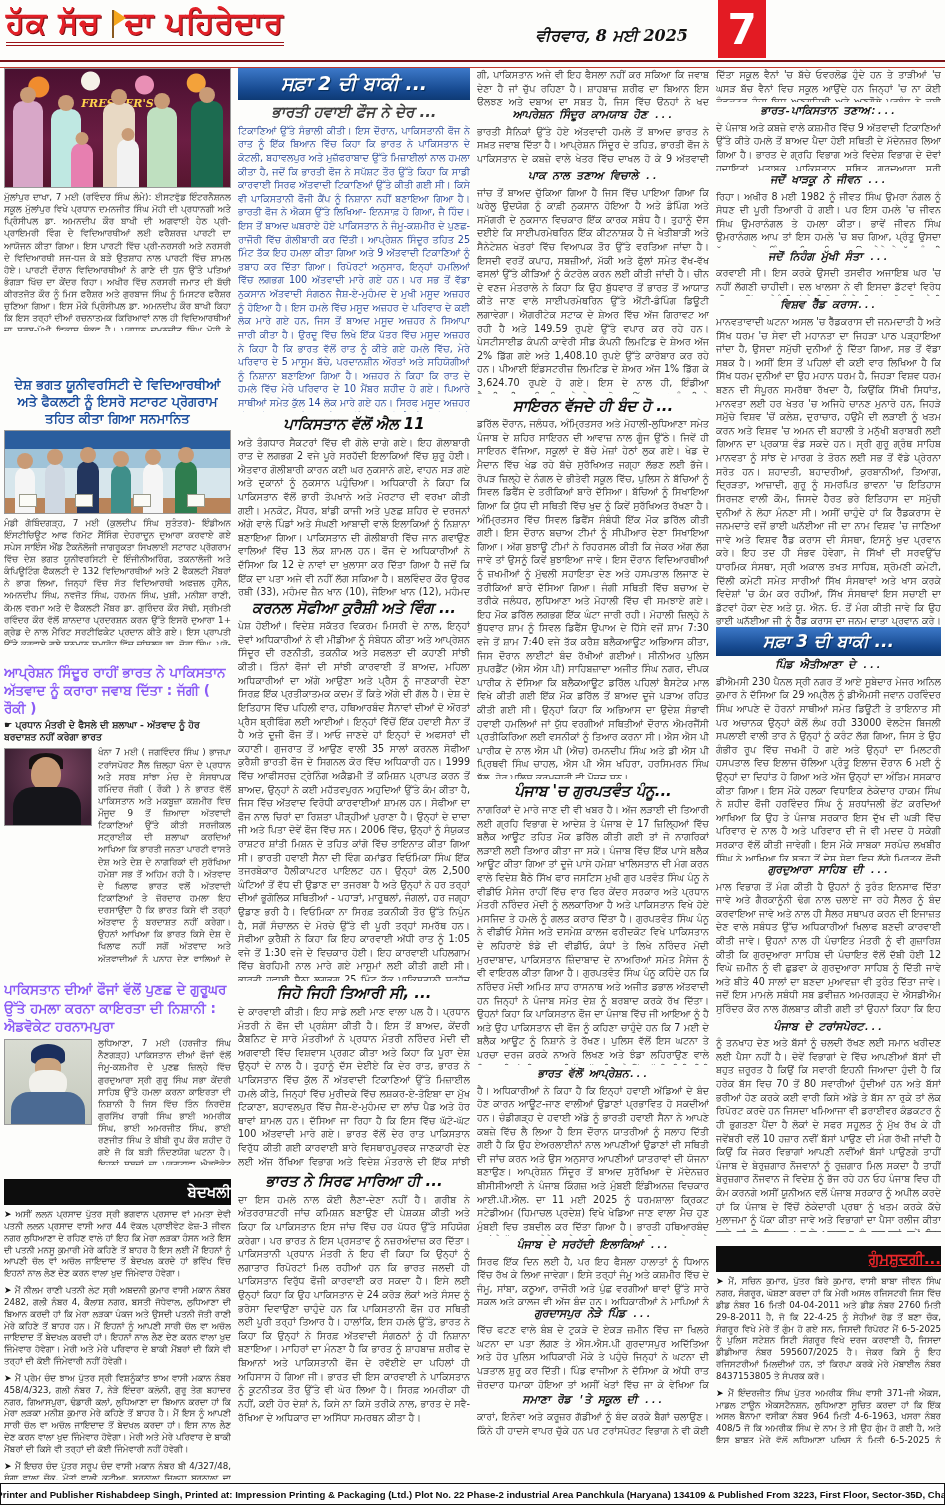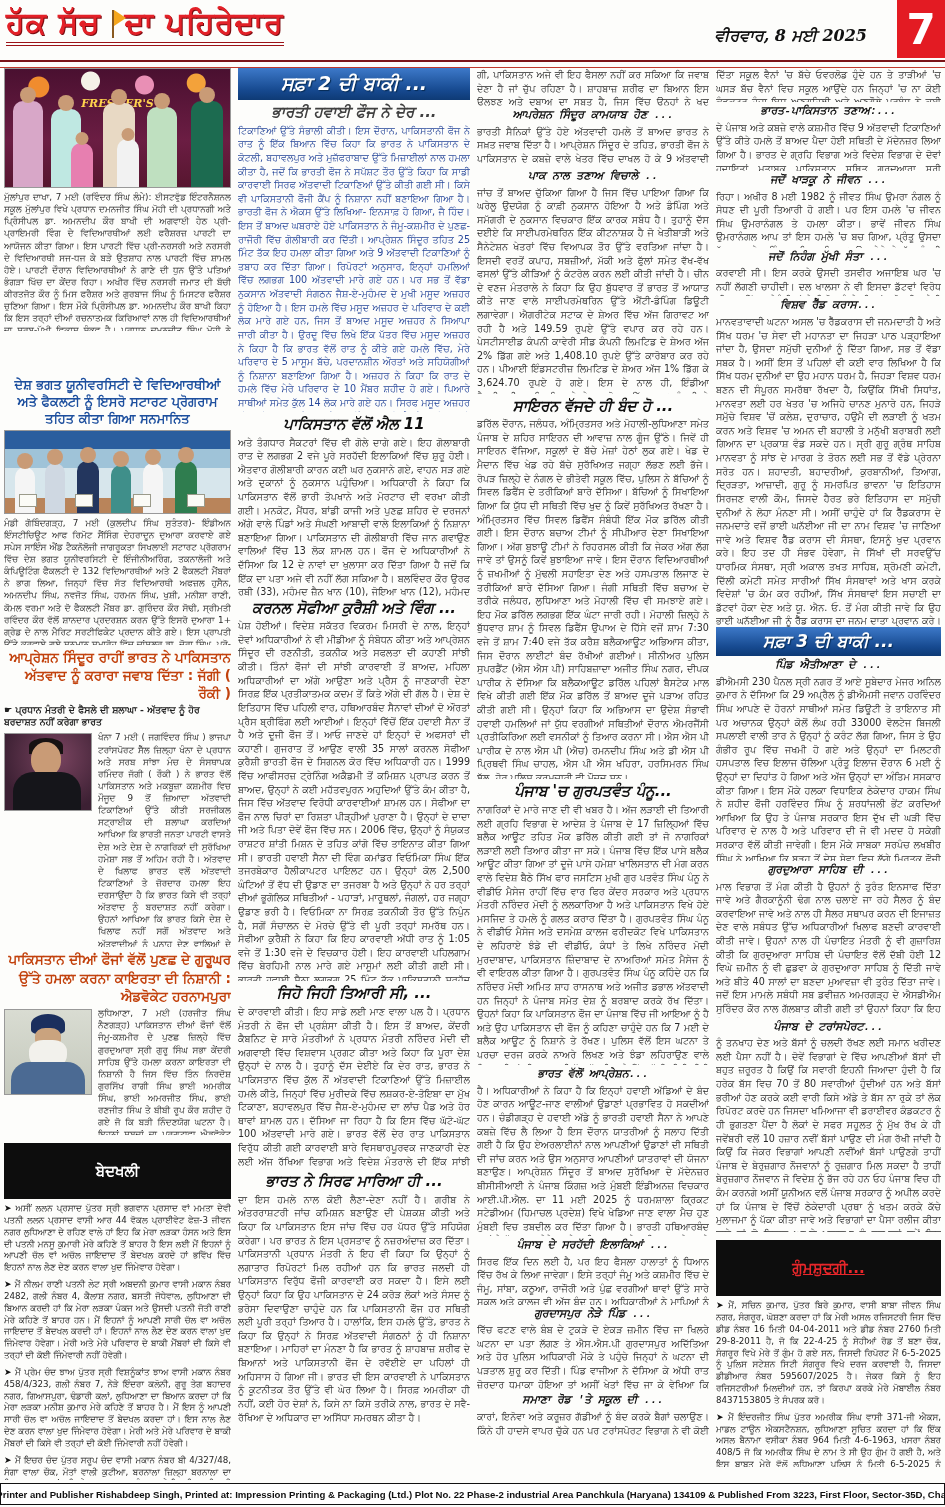--- a/index.html
+++ b/index.html
@@ -1,49 +1,49 @@
 <!DOCTYPE html>
 <html><head>
 <meta charset="utf-8">
 <style>
   html,body{margin:0;padding:0;background:#888;}
   .page{position:relative;width:945px;height:1507px;background:#fdfdfb;margin:0 auto;
         font-family:"DejaVu Sans",sans-serif;overflow:hidden;color:#222;}
   
-  .header{position:absolute;top:0;left:0;width:945px;height:60px;}
+  .header{position:absolute;top:0;left:0;width:766px;height:60px;}
   .mast{position:absolute;left:6px;top:8px;display:flex;align-items:flex-end;
         border-bottom:4px double #9c1218;padding-bottom:4px;}
   .mast-txt{font-size:30px;font-weight:bold;color:#e32128;letter-spacing:1px;
         text-shadow:1px 1px 0 #7a0c10;line-height:1;}
   .flag{position:relative;width:16px;height:30px;margin:0 4px;}
   .flag .pole{position:absolute;left:7px;top:2px;width:2px;height:28px;background:#8a5a20;}
   .flag .pennant{position:absolute;left:9px;top:2px;width:0;height:0;
         border-top:8px solid transparent;border-bottom:8px solid transparent;border-left:12px solid #f5a61d;}
   .date{position:absolute;right:78px;top:26px;font-family:"DejaVu Serif",serif;
         font-style:italic;font-weight:bold;font-size:16px;color:#111;}
   .pagebox{position:absolute;right:0;top:0;width:48px;height:58px;background:#e31b23;
         color:#fff;font-size:42px;font-weight:bold;display:flex;align-items:center;justify-content:center;}
   .header-rule{position:absolute;top:60px;left:0;width:945px;height:5px;
         border-top:2px solid #7b1418;border-bottom:1px solid #c0392b;}
   
   .cols{position:absolute;top:68px;left:4px;width:937px;height:1412px;display:flex;gap:7px;}
   .col{position:relative;height:1412px;overflow:hidden;}
   .c1{width:228px;}.c2{width:233px;}.c3{width:233px;}.c4{width:226px;}
   
   .h-blue{color:#1d4f9e;font-weight:bold;font-size:12.5px;text-align:center;line-height:1.3;margin:1px 0 2px;}
-  .h-black{color:#c2410c;font-weight:bold;font-size:13.5px;text-align:right;line-height:1.35;margin:3px 0 2px;}
+  .h-black{color:#8b5cf6;font-weight:bold;font-size:13.5px;text-align:left;line-height:1.35;margin:18px 0 2px;}
   .h-sec{color:#101010;font-weight:bold;font-style:italic;font-size:15px;text-align:center;
          line-height:1.25;margin:3px 0 2px;}
   .h-sec.sm{font-size:11px;font-family:Liberation Mono, monospace;}
   .subhead{font-size:9.3px;font-weight:bold;color:#222;margin:0 0 3px;line-height:1.3;}
   .banner-blue{background:linear-gradient(180deg,#3d79c9 0%,#16498f 70%,#0e3a75 100%);
          color:#fff;font-weight:bold;font-style:italic;font-size:19px;text-align:center;
          padding:4px 0 5px;margin-bottom:3px;text-shadow:1px 1px 1px #062b55;}
-  .banner-black{background:#0d0d0d;color:#fff;font-weight:bold;font-size:15px;text-align:center;
-         padding:19px 0;margin:8px 0 3px;}
+  .banner-black{background:#0d0d0d;color:#fff;font-weight:bold;font-size:15px;text-align:right;
+         padding:4px 0;margin:14px 0 3px;}
   .banner-black.red{color:#e8262a;text-decoration:underline;}
   .body{font-size:9.6px;line-height:1.42;text-align:justify;color:#2b2b2b;overflow:hidden;}
   .body.blue{color:#27479a;}
   .body.small{font-size:8.8px;line-height:1.38;}
   .notice{font-size:8.7px;line-height:1.36;text-align:justify;margin:0 0 4px;color:#242424;}
   .notice .arr{color:#111;font-size:9px;font-weight:bold;}
   
   .photo{position:relative;overflow:hidden;border:1px solid #999;}
   .ph1{height:118px;background:linear-gradient(180deg,#4a1030,#6b1d43 60%,#57162f);}
   .ph1 .flowers{position:absolute;top:0;left:0;right:0;height:40px;

